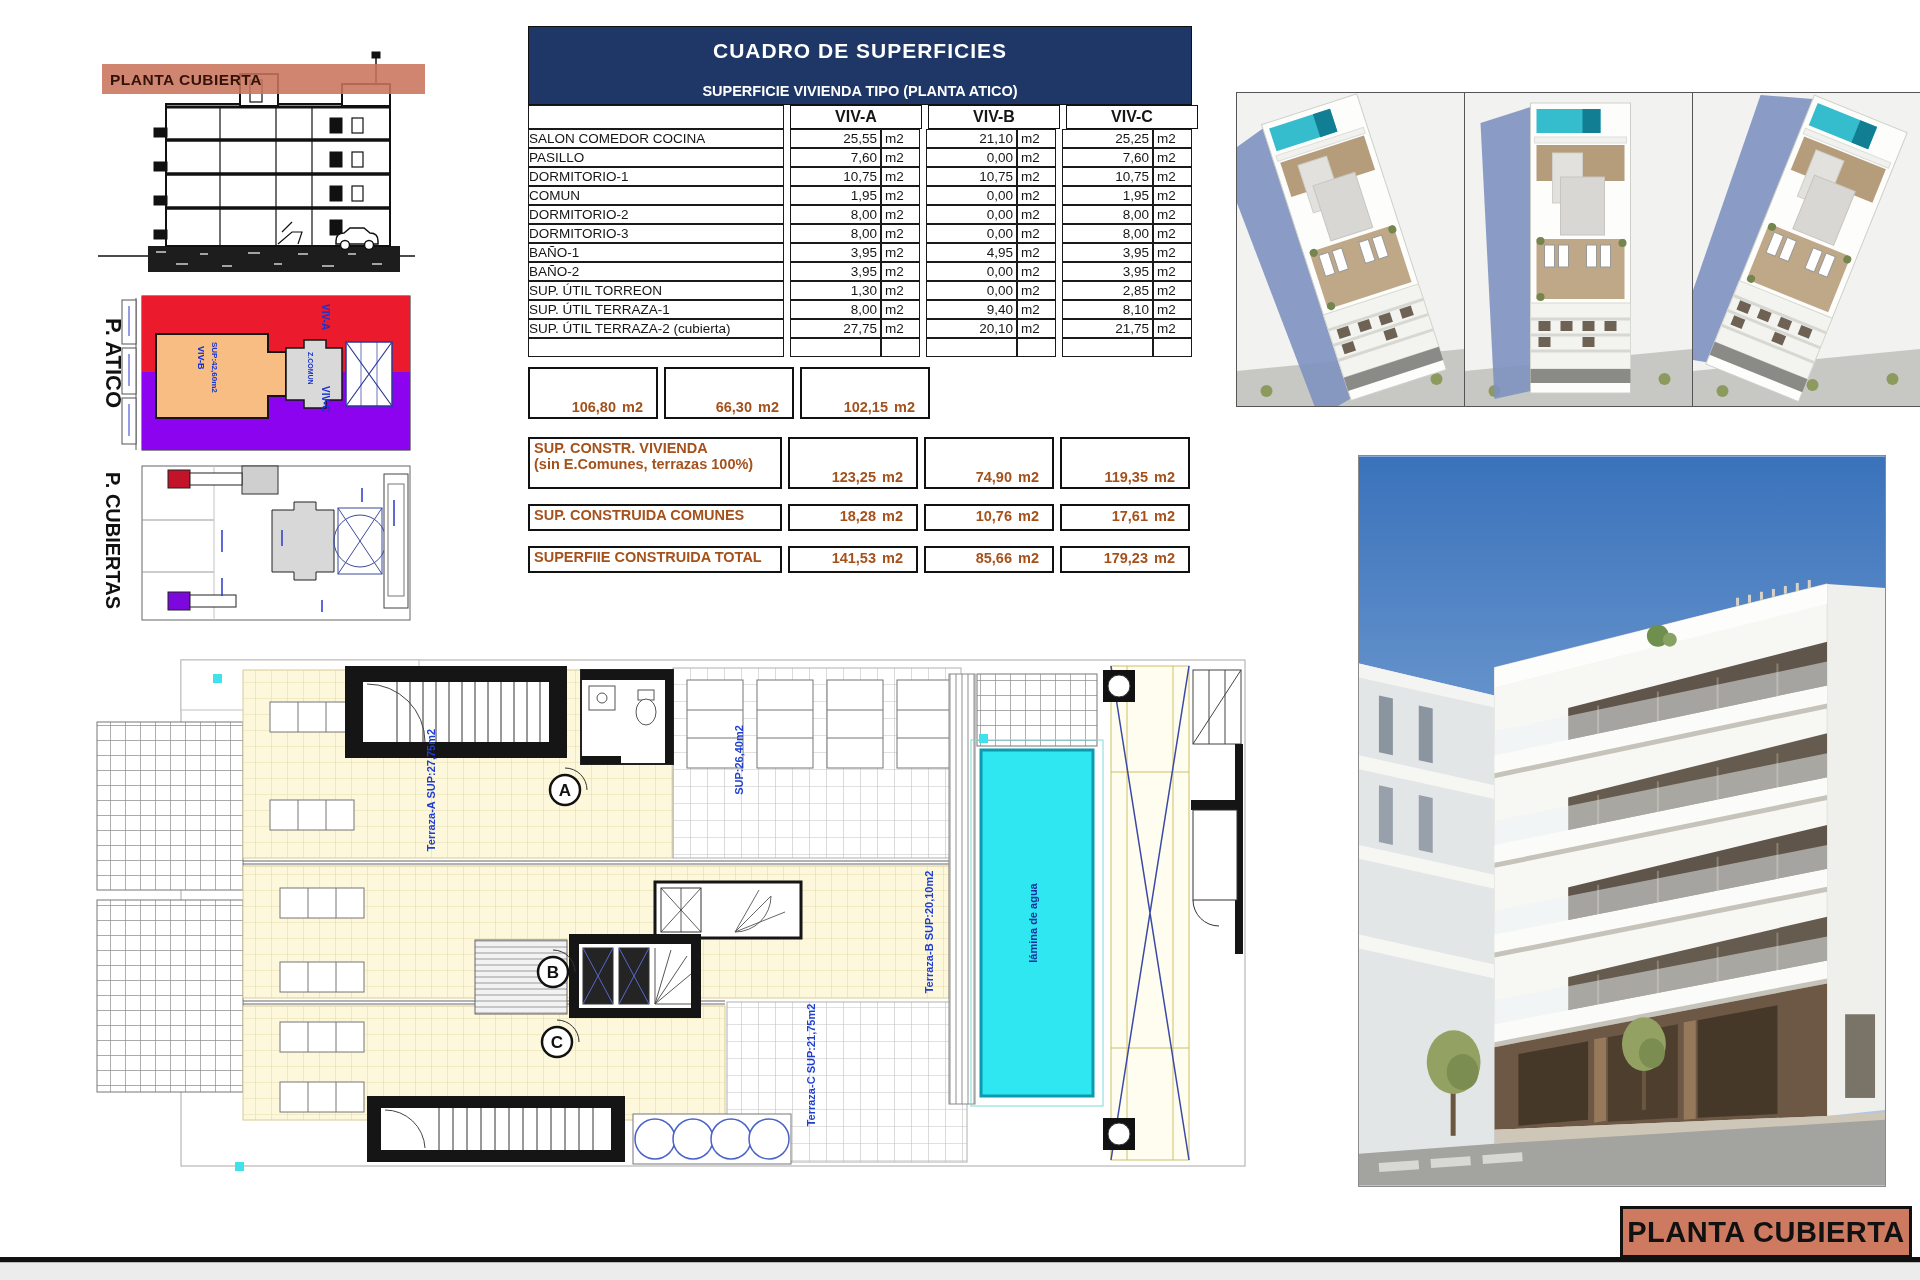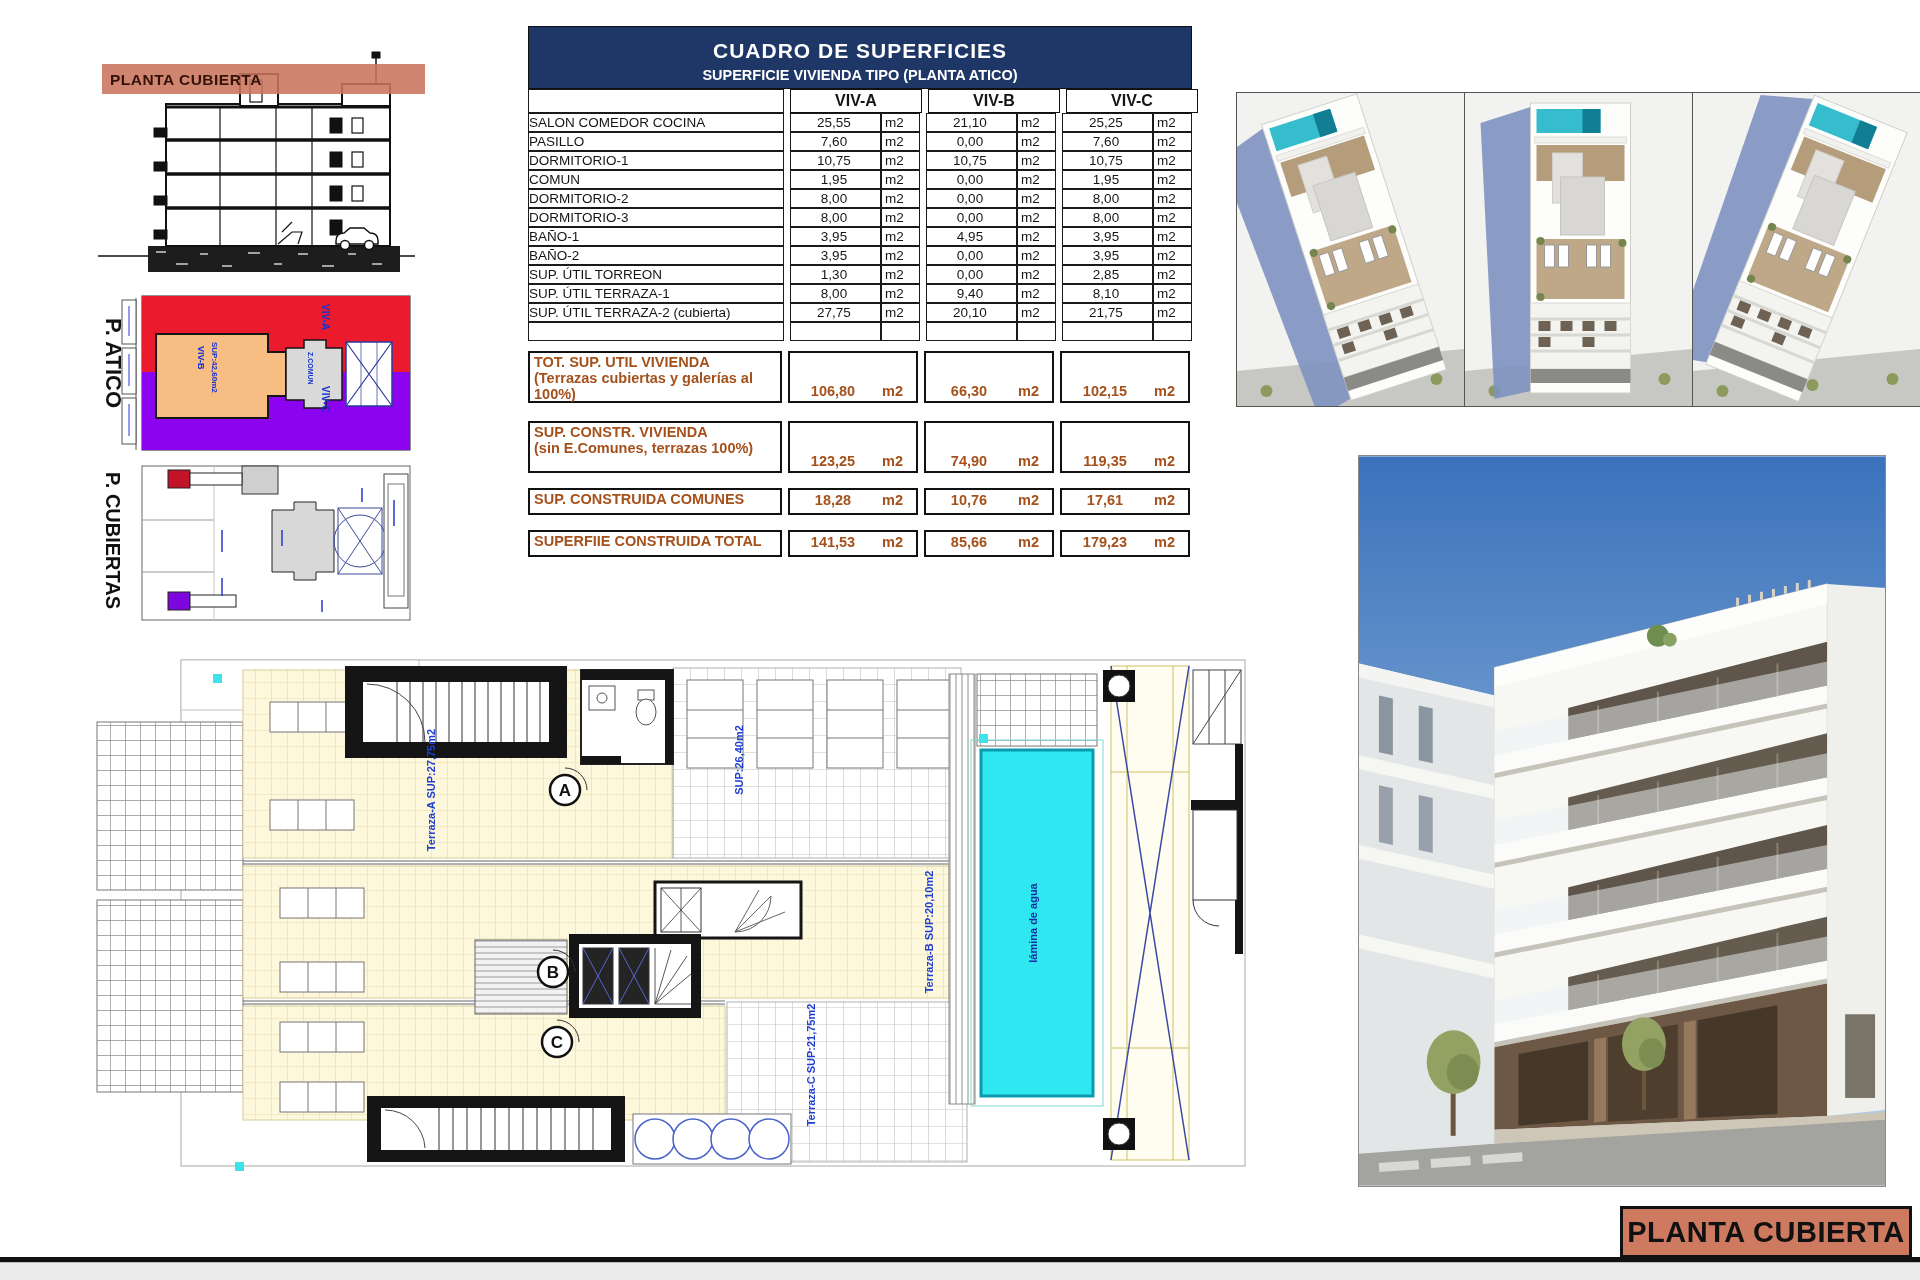--- a/index.html
+++ b/index.html
@@ -5,30 +5,30 @@
   html,body{margin:0;padding:0;background:#888;}
   #sheet{position:relative;width:1920px;height:1280px;background:#ffffff;overflow:hidden;
          font-family:"Liberation Sans",sans-serif;color:#151515;}
   .abs{position:absolute;}
   svg text{font-family:"Liberation Sans",sans-serif;}
 
   
   #table-block{left:528px;top:26px;width:664px;}
   .tnav{background:var(--navy,#1e3766);color:#fff;text-align:center;padding:6px 0 5px 0;border:1px solid #111;}
   .tnav .t1{font-size:21px;font-weight:bold;letter-spacing:1px;margin-top:6px;}
-  .tnav .t2{font-size:14.5px;font-weight:bold;margin-top:4px;}
+  .tnav .t2{font-size:14.5px;font-weight:bold;margin-top:20px;}
   .trow{display:flex;gap:6px;align-items:stretch;}
   .tlabel{width:254px;flex:none;}
   .tgroup{width:130px;flex:none;display:flex;}
   .cell{border:1px solid #1a1a1a;background:#fff;}
   .trow{height:19px;font-size:13.5px;line-height:17px;}
   .thdr{height:24px;font-size:16px;line-height:22px;}
   .hcell{border:1px solid #1a1a1a;}
   .hgroup{border:1.5px solid #111;font-weight:bold;justify-content:center;align-items:center;display:flex;}
-  .tval{flex:1;text-align:center;padding-right:3px;}
+  .tval{flex:1;text-align:right;padding-right:3px;}
   .tunit{width:34px;flex:none;border-left:1px solid #1a1a1a;padding-left:3px;}
   .sum{color:var(--brown,#a5511c);font-weight:bold;font-size:14.5px;}
   .sum .tlabel{border:2px solid #111;padding:1px 4px;box-sizing:border-box;}
   .sum .tgroup{border:2px solid #111;box-sizing:border-box;align-items:flex-end;}
   .sum .tval{padding-bottom:1px;}
   .sum .tunit{border-left:none;padding-bottom:1px;}
   .sum.short{height:27px;line-height:23px;}
   .sum.tall{height:52px;}
   .sum .l1,.sum .l2{line-height:16px;}
   .gaprow{width:100%;}
@@ -336,24 +336,20 @@
             <div class="tval cell"></div>
             <div class="tunit cell"></div>
           </div>
           <div class="tgroup">
             <div class="tval cell"></div>
             <div class="tunit cell"></div>
           </div>
         </div>
         <div class="gaprow" style="height: 10px;"></div>
         <div class="trow sum tall">
-          <div class="tlabel sumlabel">
-            <div class="l1">TOT. SUP. UTIL VIVIENDA</div>
-            <div class="l2">(Terrazas cubiertas y galerías al 100%)</div>
-          </div>
           <div class="tgroup">
             <div class="tval">106,80</div>
             <div class="tunit">m2</div>
           </div>
           <div class="tgroup">
             <div class="tval">66,30</div>
             <div class="tunit">m2</div>
           </div>
           <div class="tgroup">
             <div class="tval">102,15</div>

